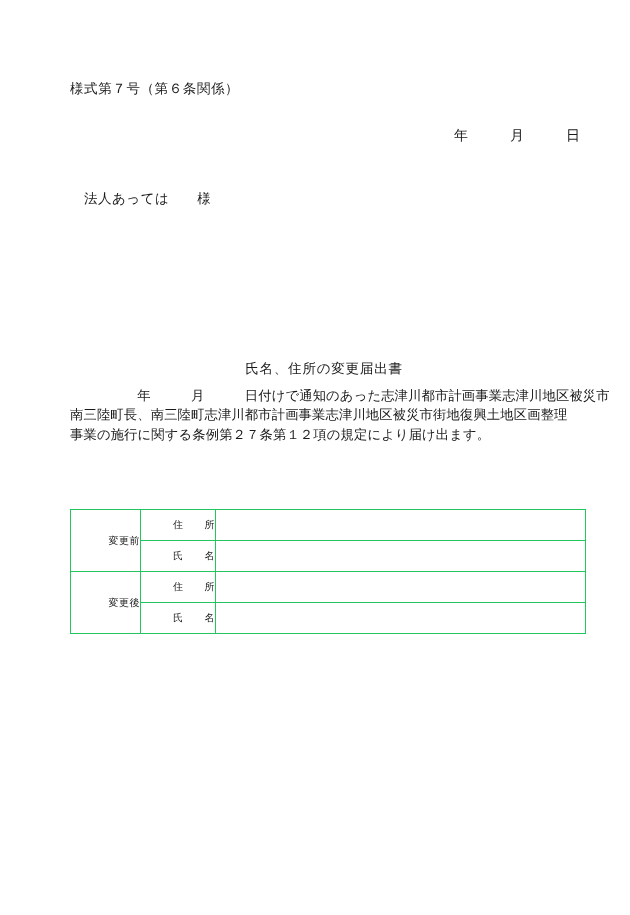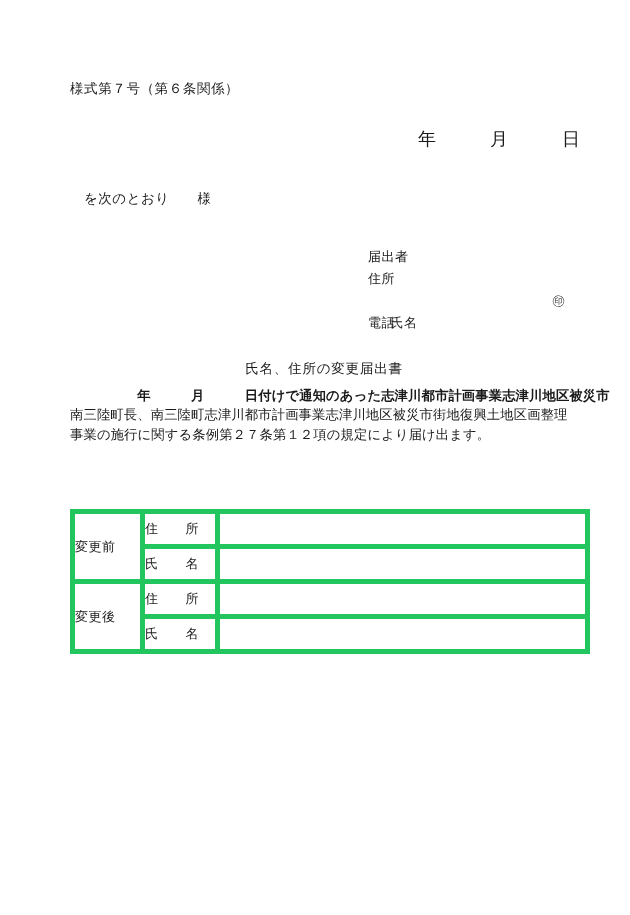--- a/index.html
+++ b/index.html
@@ -33,21 +33,21 @@
     white-space: nowrap;
   }
 
   
   .date-line {
     position: absolute;
     left: 0;
     top: 127px;
     width: 580px;
     text-align: right;
-    font-size: 18px;
+    font-size: 14px;
     white-space: pre;
   }
 
   
   .addressee {
     position: absolute;
     left: 84px;
     top: 190px;
     font-size: 13.5px;
     letter-spacing: 0.5px;
@@ -94,38 +94,37 @@
     width: 512px;
     font-size: 13.3px;
     line-height: 19.4px;
   }
   .body-line {
     white-space: pre;
     letter-spacing: 0.15px;
   }
   .body-line.first {
     text-indent: 0;
-    font-weight: bold;
   }
 
   
   .change-table {
     position: absolute;
     left: 70px;
     top: 509px;
     width: 515px;
     border-collapse: collapse;
     table-layout: fixed;
   }
   .change-table td {
-    border: 5px solid #22c55e;
-    font-size: 13px;
+    border: 1px solid #22c55e;
+    font-size: 10px;
     height: 30px;
     padding: 0;
-    text-align: left;
+    text-align: right;
     vertical-align: middle;
     letter-spacing: 0.5px;
     white-space: pre;
   }
   .col-group {
     width: 70px;
   }
   .col-label {
     width: 75px;
   }
@@ -141,31 +140,22 @@
 </style>
 </head>
 <body>
 
 <div class="page">
 
   <div class="form-number">様式第７号（第６条関係）</div>
 
   <div class="date-line">年　　　月　　　日</div>
 
-  <div class="addressee">を次のとおり　　様</div>
+  <div class="addressee">法人あっては　　様</div>
 
-  <div class="submitter">
-    <div class="submitter-row">届出者</div>
-    <div class="submitter-row">住所</div>
-    <div class="submitter-row">
-      <span>氏名</span>
-      <span class="seal-mark">㊞</span>
-    </div>
-    <div class="submitter-row">電話</div>
-  </div>
 
   <div class="doc-title">氏名、住所の変更届出書</div>
 
   <div class="body-text">
     <div class="body-line first">　　　　　年　　　月　　　日付けで通知のあった志津川都市計画事業志津川地区被災市</div>
     <div class="body-line">南三陸町長、南三陸町志津川都市計画事業志津川地区被災市街地復興土地区画整理</div>
     <div class="body-line">事業の施行に関する条例第２７条第１２項の規定により届け出ます。</div>
   </div>
 
   <table class="change-table">

